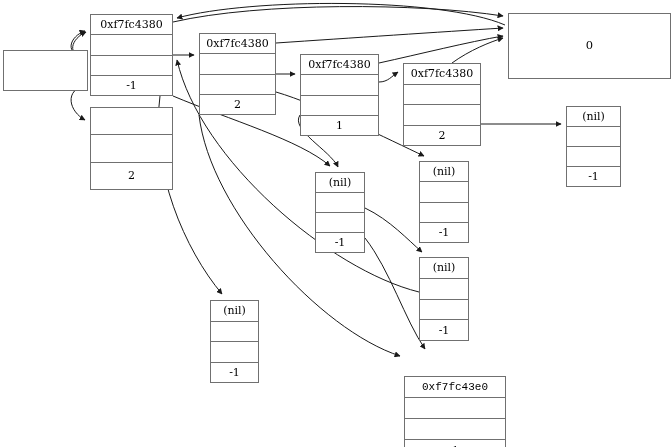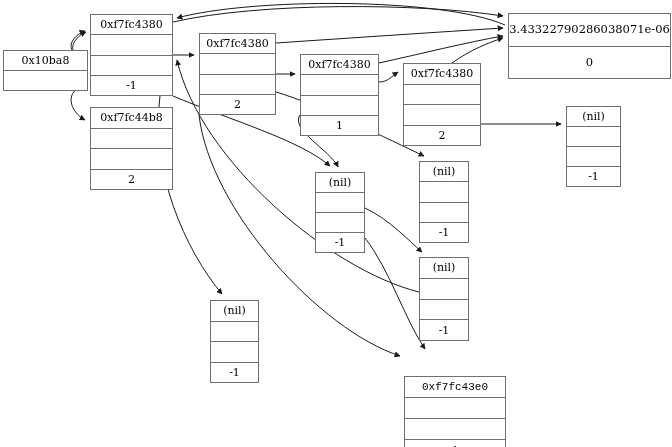--- a/index.html
+++ b/index.html
@@ -64,31 +64,29 @@
       <path d="M365,238 C390,270 405,320 425,349"></path>
 
       <path d="M199,115 C210,210 320,330 400,356"></path>
 
       <path d="M419,292 C330,270 200,160 177,60"></path>
     </g>
   </svg>
 
   <div id="nodes">
       <div class="node" style="left: 3px; top: 50px; width: 85px; height: 41px; border-color: rgb(112, 112, 112);">
-        <div class="cell" style="border-color: rgb(112, 112, 112);">0x10ba8</div>
         <div class="cell" style="border-color: rgb(112, 112, 112);"></div>
       </div>
       <div class="node" style="left: 90px; top: 14px; width: 83px; height: 82px; border-color: rgb(112, 112, 112);">
         <div class="cell" style="border-color: rgb(112, 112, 112);">0xf7fc4380</div>
         <div class="cell" style="border-color: rgb(112, 112, 112);"></div>
         <div class="cell" style="border-color: rgb(112, 112, 112);"></div>
         <div class="cell" style="border-color: rgb(112, 112, 112);">-1</div>
       </div>
       <div class="node" style="left: 90px; top: 107px; width: 83px; height: 83px; border-color: rgb(112, 112, 112);">
-        <div class="cell" style="border-color: rgb(112, 112, 112);">0xf7fc44b8</div>
         <div class="cell" style="border-color: rgb(112, 112, 112);"></div>
         <div class="cell" style="border-color: rgb(112, 112, 112);"></div>
         <div class="cell" style="border-color: rgb(112, 112, 112);">2</div>
       </div>
       <div class="node" style="left: 199px; top: 33px; width: 77px; height: 82px; border-color: rgb(112, 112, 112);">
         <div class="cell" style="border-color: rgb(112, 112, 112);">0xf7fc4380</div>
         <div class="cell" style="border-color: rgb(112, 112, 112);"></div>
         <div class="cell" style="border-color: rgb(112, 112, 112);"></div>
         <div class="cell" style="border-color: rgb(112, 112, 112);">2</div>
       </div>
@@ -98,21 +96,20 @@
         <div class="cell" style="border-color: rgb(112, 112, 112);"></div>
         <div class="cell" style="border-color: rgb(112, 112, 112);">1</div>
       </div>
       <div class="node" style="left: 403px; top: 63px; width: 78px; height: 83px; border-color: rgb(112, 112, 112);">
         <div class="cell" style="border-color: rgb(112, 112, 112);">0xf7fc4380</div>
         <div class="cell" style="border-color: rgb(112, 112, 112);"></div>
         <div class="cell" style="border-color: rgb(112, 112, 112);"></div>
         <div class="cell" style="border-color: rgb(112, 112, 112);">2</div>
       </div>
       <div class="node" style="left: 508px; top: 13px; width: 163px; height: 66px; border-color: rgb(112, 112, 112);">
-        <div class="cell big" style="border-color: rgb(112, 112, 112);">3.43322790286038071e-06</div>
         <div class="cell big" style="border-color: rgb(112, 112, 112);">0</div>
       </div>
       <div class="node" style="left: 566px; top: 106px; width: 55px; height: 81px; border-color: rgb(112, 112, 112);">
         <div class="cell" style="border-color: rgb(112, 112, 112);">(nil)</div>
         <div class="cell" style="border-color: rgb(112, 112, 112);"></div>
         <div class="cell" style="border-color: rgb(112, 112, 112);"></div>
         <div class="cell" style="border-color: rgb(112, 112, 112);">-1</div>
       </div>
       <div class="node" style="left: 315px; top: 172px; width: 50px; height: 81px; border-color: rgb(112, 112, 112);">
         <div class="cell" style="border-color: rgb(112, 112, 112);">(nil)</div>

